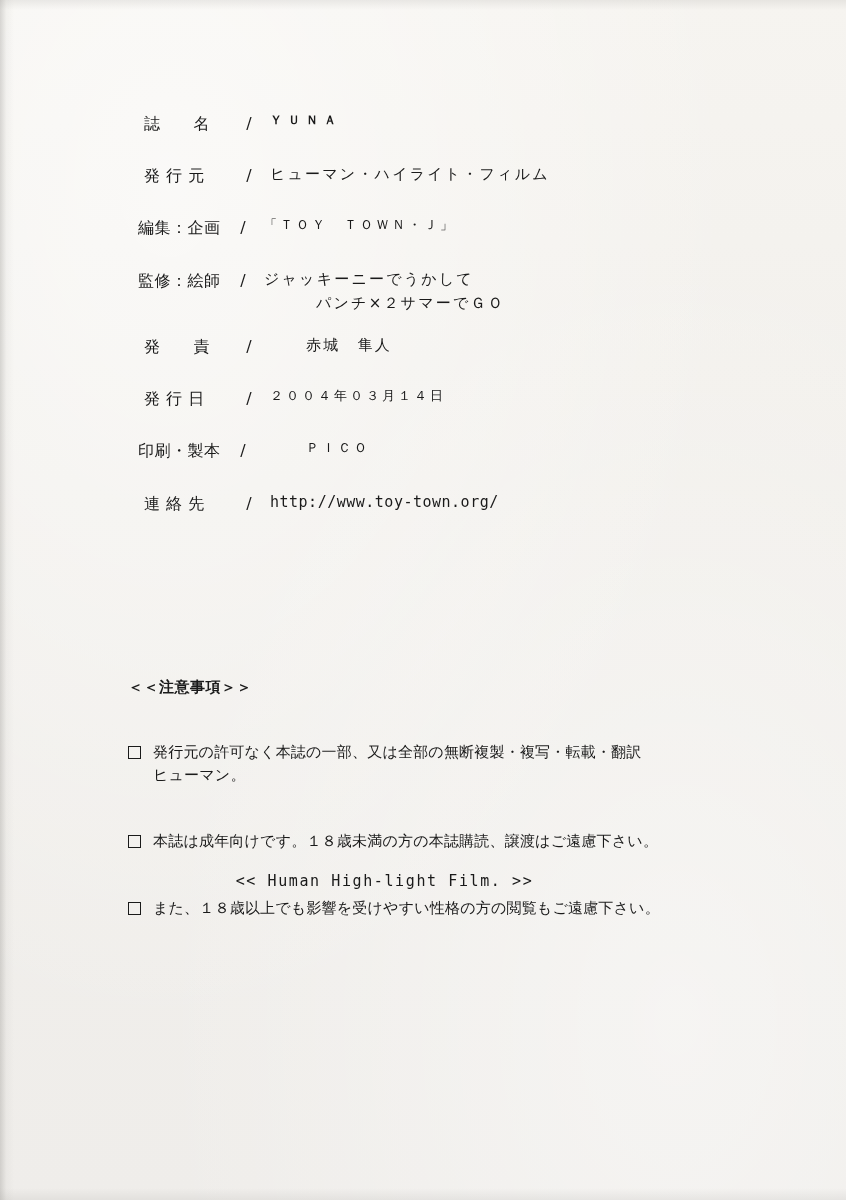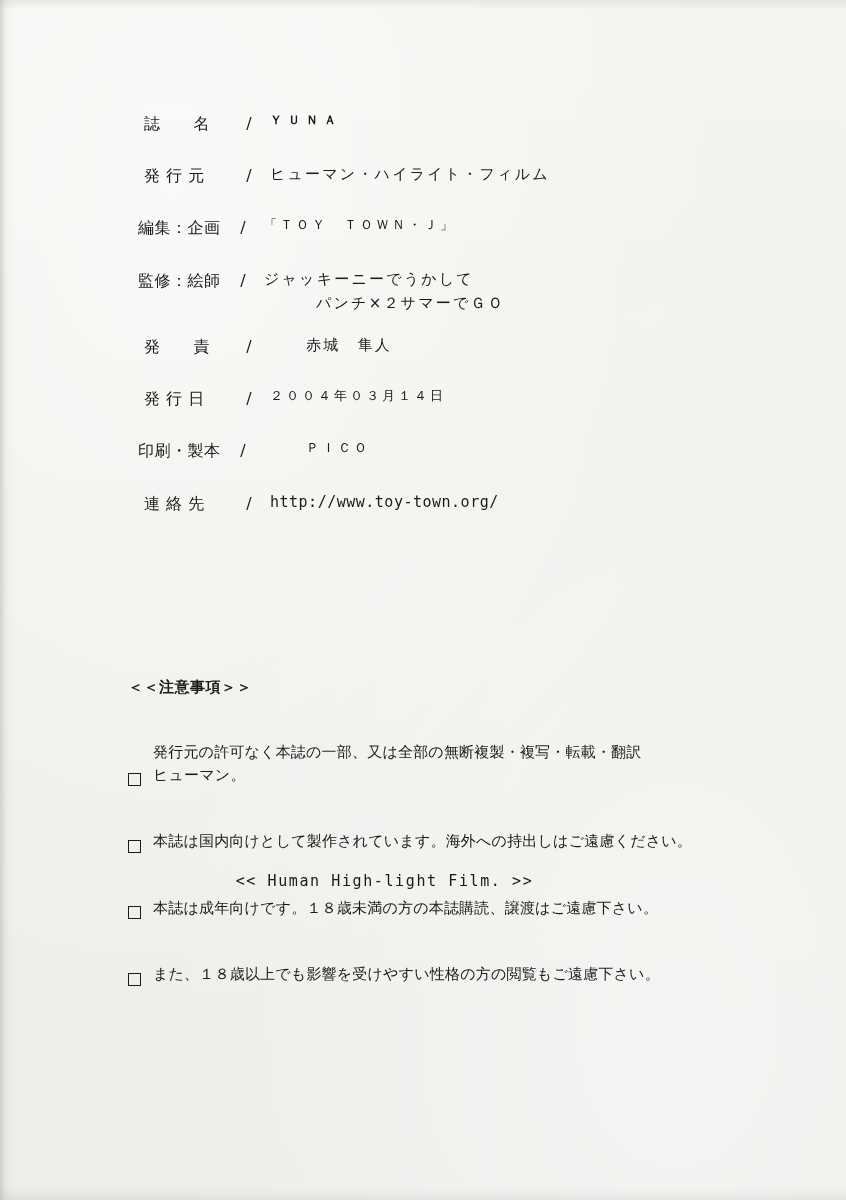--- a/index.html
+++ b/index.html
@@ -113,21 +113,21 @@
     width: 620px;
   }
   .notice-title {
     font-size: 15px;
     font-weight: 700;
     letter-spacing: 0.5px;
     margin-bottom: 13px;
   }
   .notice-item {
     display: flex;
-    align-items: flex-end;
+    align-items: flex-start;
     margin-bottom: 4px;
     font-size: 15px;
     line-height: 1.5;
     letter-spacing: 0.2px;
     margin-top: 44px;
   }
   .notice-box {
     flex: 0 0 auto;
     width: 11px;
     height: 11px;
@@ -221,24 +221,20 @@
     <div class="notice-title">＜＜注意事項＞＞</div>
 
     <div class="notice-item">
       <span class="notice-box"></span>
       <span class="notice-text">
         <span>発行元の許可なく本誌の一部、又は全部の無断複製・複写・転載・翻訳</span>
         <span class="cont">ヒューマン。</span>
       </span>
     </div>
 
-    <div class="notice-item">
-      <span class="notice-box"></span>
-      <span class="notice-text">本誌は国内向けとして製作されています。海外への持出しはご遠慮ください。</span>
-    </div>
 
     <div class="notice-item">
       <span class="notice-box"></span>
       <span class="notice-text">本誌は成年向けです。１８歳未満の方の本誌購読、譲渡はご遠慮下さい。</span>
     </div>
 
     <div class="notice-item">
       <span class="notice-box"></span>
       <span class="notice-text">また、１８歳以上でも影響を受けやすい性格の方の閲覧もご遠慮下さい。</span>
     </div>

